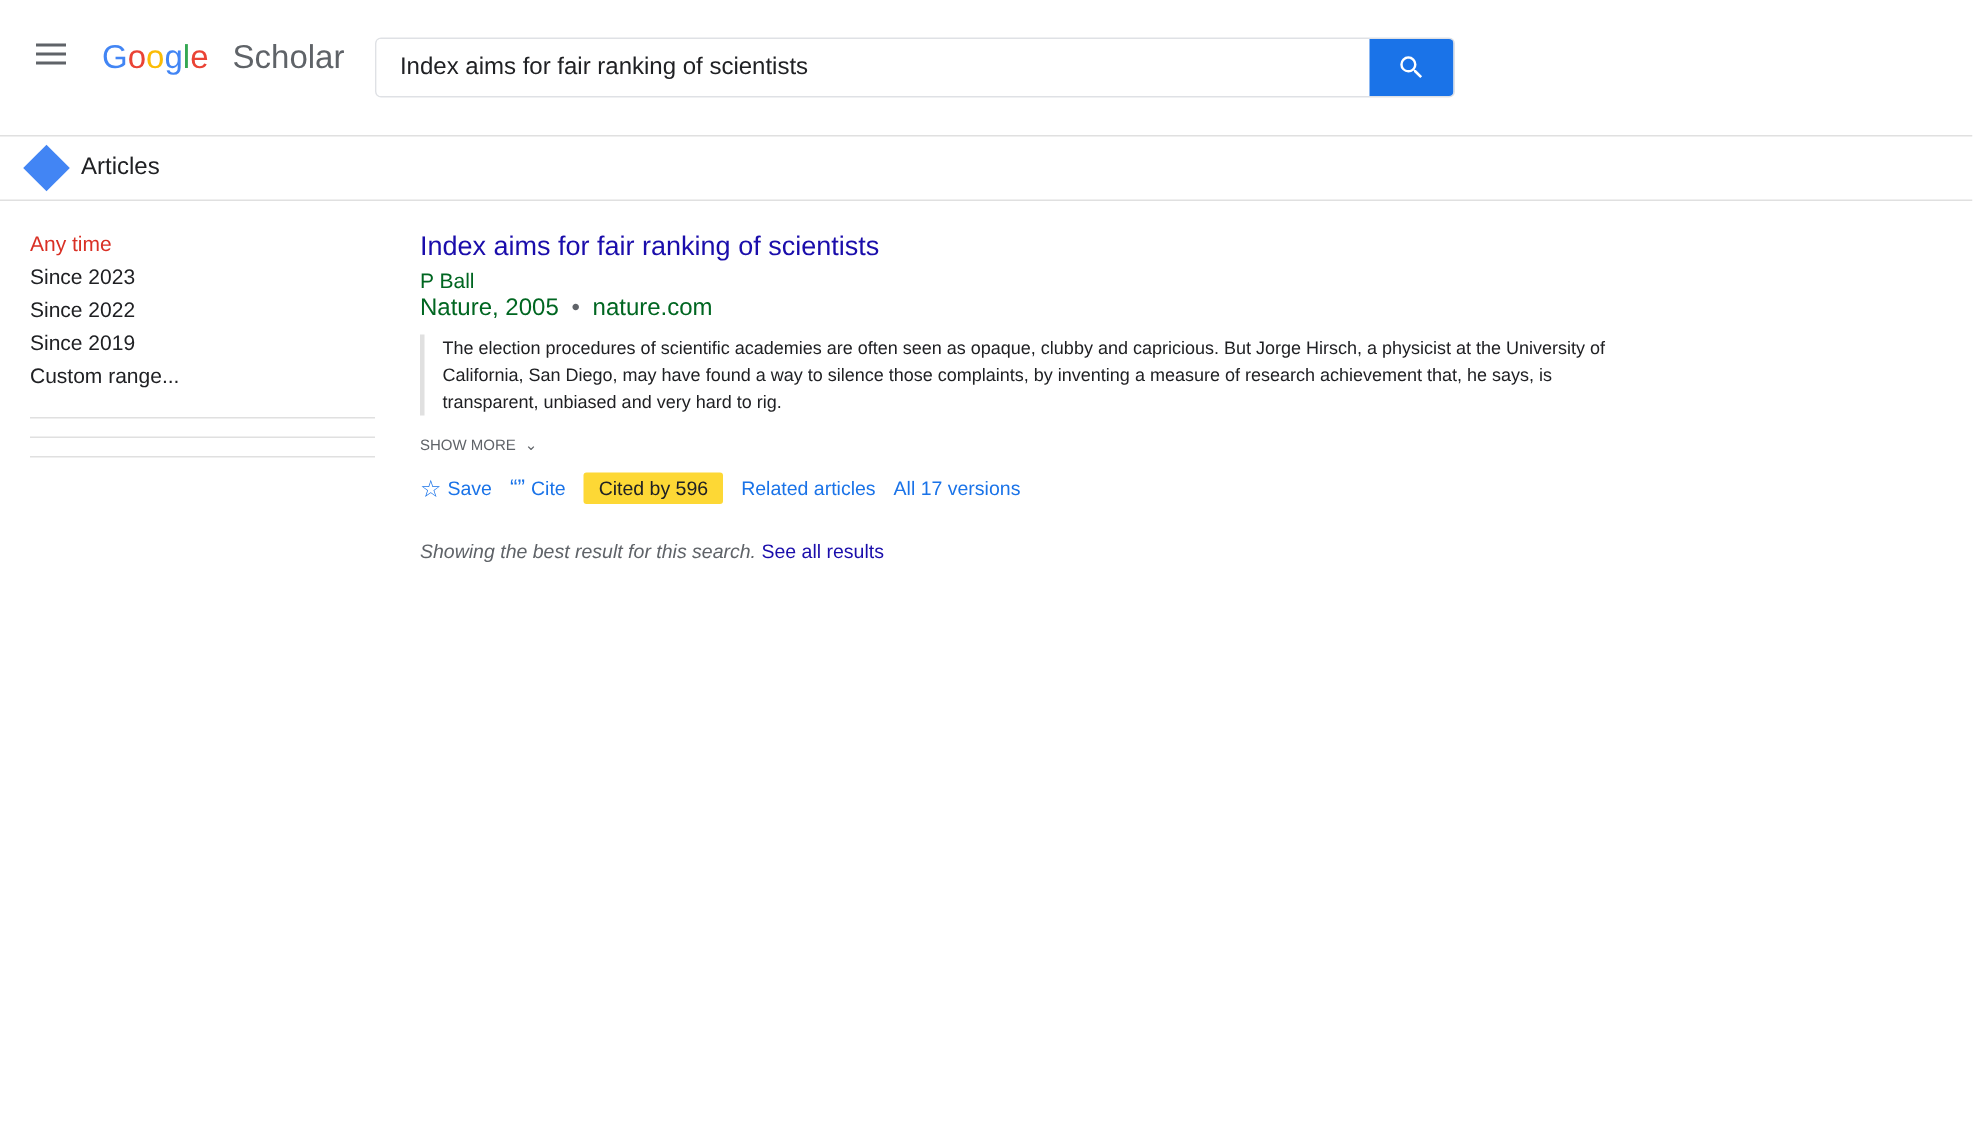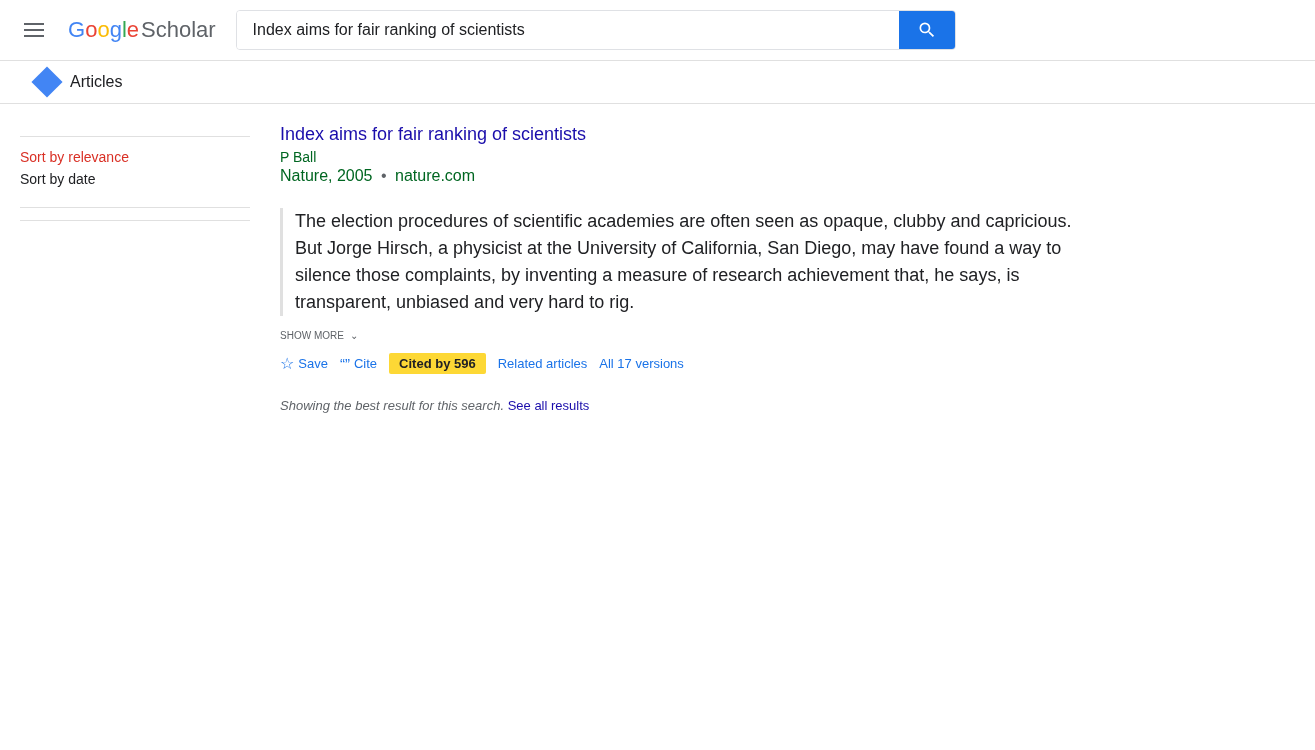--- a/index.html
+++ b/index.html
@@ -1,22 +1,22 @@
 <!DOCTYPE html>
 <html><head>
   <meta charset="utf-8">
   <style>
     * { box-sizing: border-box; margin: 0; padding: 0; }
     body { font-family: Arial, sans-serif; background: #fff; color: #202124; font-size: 14px; }
 
     
     .header {
       display: flex;
-      align-items: center;
-      padding: 10px 20px;
+      align-items: flex-start;
+      padding: 25px 20px;
       border-bottom: 1px solid #e0e0e0;
       background: #fff;
       gap: 20px;
     }
     .hamburger {
       cursor: pointer;
       display: flex;
       flex-direction: column;
       gap: 4px;
       padding: 4px;
@@ -37,21 +37,21 @@
     }
     .logo-google {
       font-family: 'Arial', sans-serif;
     }
     .logo-g { color: #4285f4; }
     .logo-o1 { color: #ea4335; }
     .logo-o2 { color: #fbbc05; }
     .logo-g2 { color: #4285f4; }
     .logo-l { color: #34a853; }
     .logo-e { color: #ea4335; }
-    .logo-scholar { color: #5f6368; font-size: 22px; margin-left: 2px; }
+    .logo-scholar { color: #5f6368; font-size: 22px; margin-left: 16px; }
 
     .search-bar {
       display: flex;
       flex: 1;
       max-width: 720px;
       border: 1px solid #dfe1e5;
       border-radius: 4px;
       overflow: hidden;
     }
     .search-bar input {
@@ -74,21 +74,21 @@
     .search-icon-svg {
       width: 20px;
       height: 20px;
       fill: #fff;
     }
 
     
     .articles-bar {
       display: flex;
       align-items: center;
-      padding: 10px 36px;
+      padding: 10px 20px;
       border-bottom: 1px solid #e0e0e0;
       gap: 12px;
     }
     .articles-diamond {
       width: 22px;
       height: 22px;
       background: #4285f4;
       transform: rotate(45deg);
       display: inline-block;
     }
@@ -180,24 +180,24 @@
       color: #006621;
       font-size: 16px;
       margin-top: 2px;
     }
     .result-source-sep {
       color: #5f6368;
       margin: 0 4px;
     }
 
     .result-snippet {
-      font-size: 18px;
+      font-size: 12px;
       color: #202124;
       line-height: 1.5;
-      margin-top: 23px;
+      margin-top: 8px;
       border-left: 3px solid #e0e0e0;
       padding-left: 12px;
     }
     .result-snippet-fade {
       color: #70757a;
       margin-top: 6px;
     }
 
     .show-more {
       display: flex;
@@ -231,21 +231,21 @@
     }
 
     .cited-by-btn {
       background: #fdd835;
       color: #202124;
       font-size: 13px;
       padding: 3px 10px;
       cursor: pointer;
       text-decoration: none;
       border-radius: 2px;
-      font-weight: 700;
+      font-weight: 400;
     }
 
     .cite-icon {
       font-size: 15px;
       color: #1a73e8;
     }
 
     .star-icon {
       font-size: 16px;
       color: #1a73e8;
@@ -290,27 +290,30 @@
 
 <div class="articles-bar">
   <div class="articles-diamond"></div>
   <span class="articles-label">Articles</span>
 </div>
 
 <div class="main-layout">
 
   <div class="sidebar">
 
+    <div class="sidebar-section">
+      <a class="sidebar-link-red">Any time</a>
+      <a class="sidebar-link">Since 2023</a>
+      <a class="sidebar-link">Since 2022</a>
+      <a class="sidebar-link">Since 2019</a>
+      <a class="sidebar-link">Custom range...</a>
+    </div>
 
     <hr class="sidebar-divider">
 
-    <div class="sidebar-section">
-      <a class="sidebar-link-red">Sort by relevance</a>
-      <a class="sidebar-link">Sort by date</a>
-    </div>
 
     <hr class="sidebar-divider">
 
 
     <hr class="sidebar-divider">
 
 
   </div>
 
   <div class="results-area">

